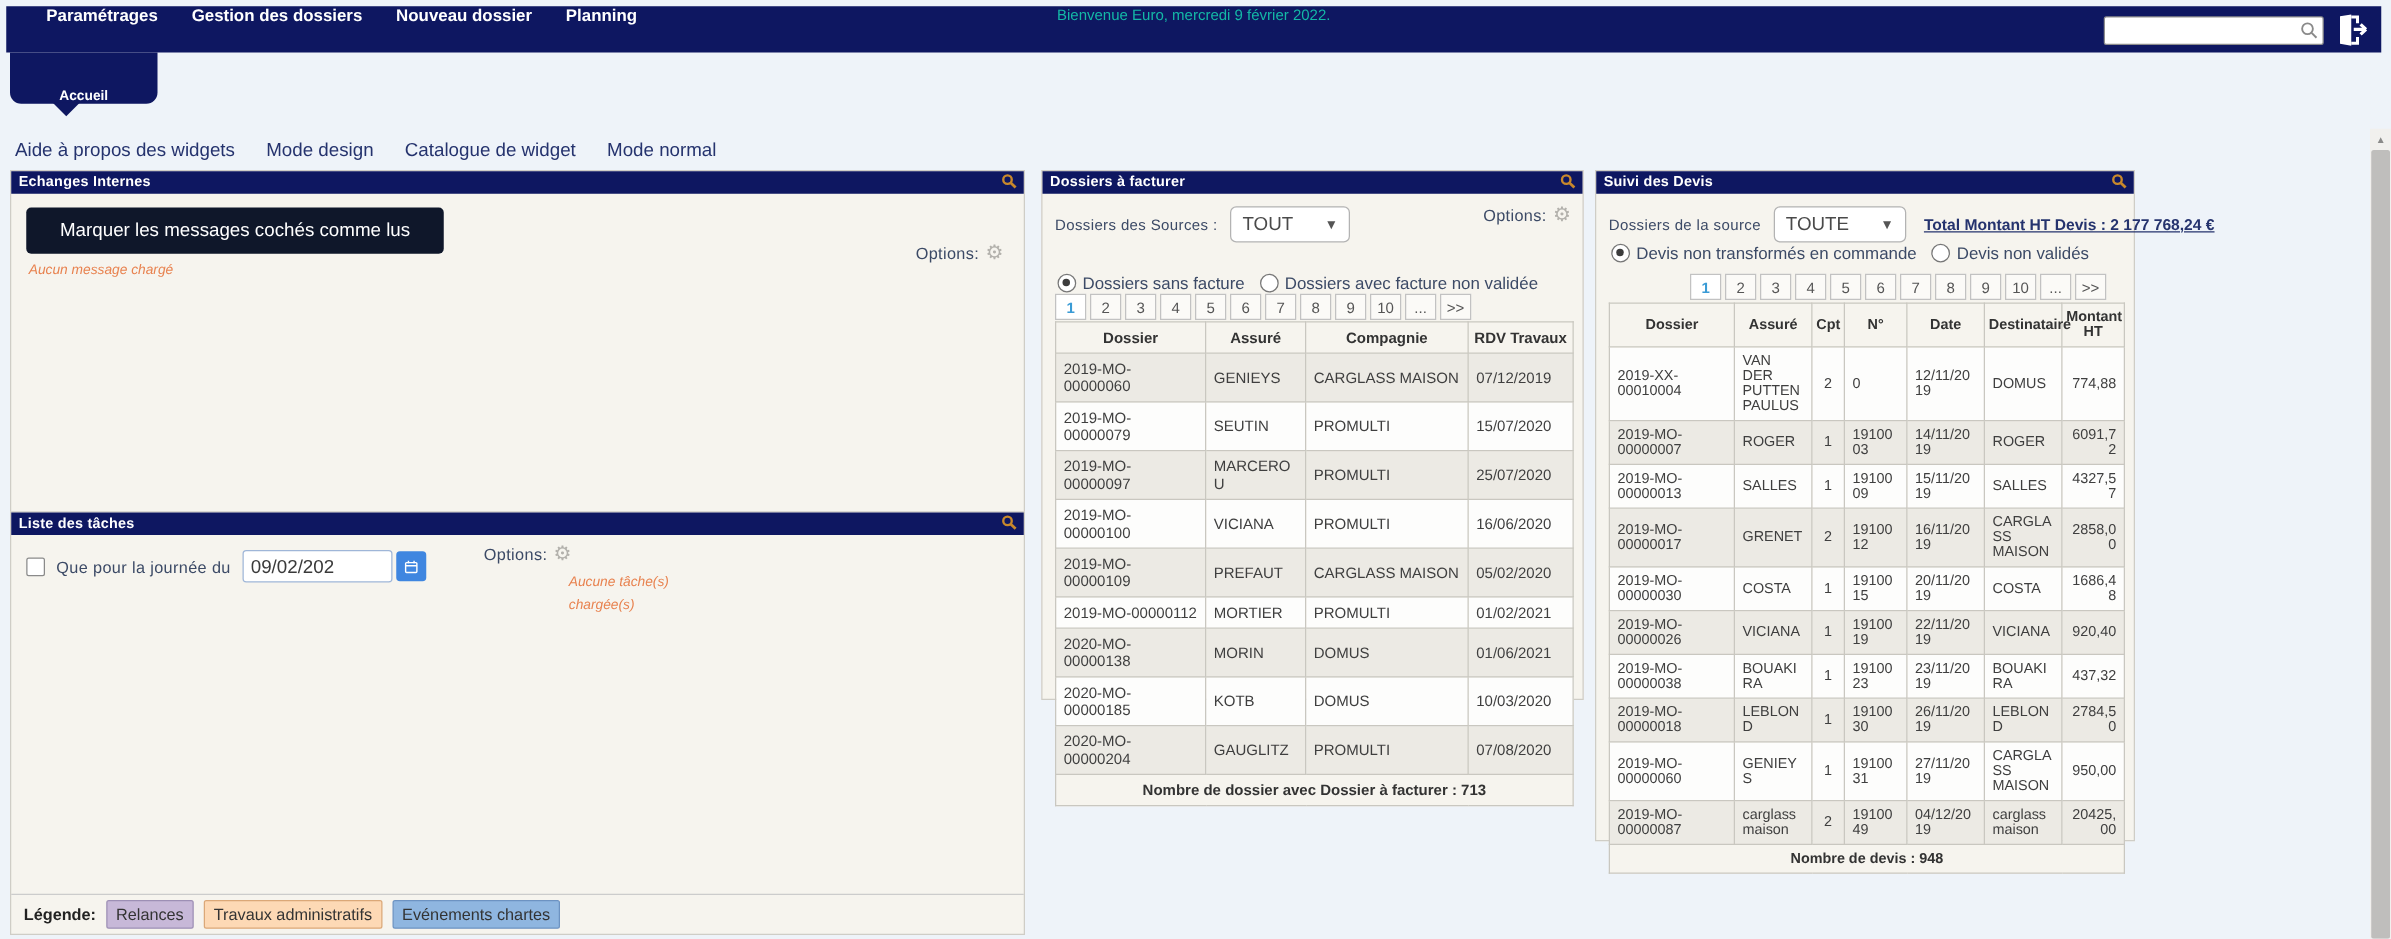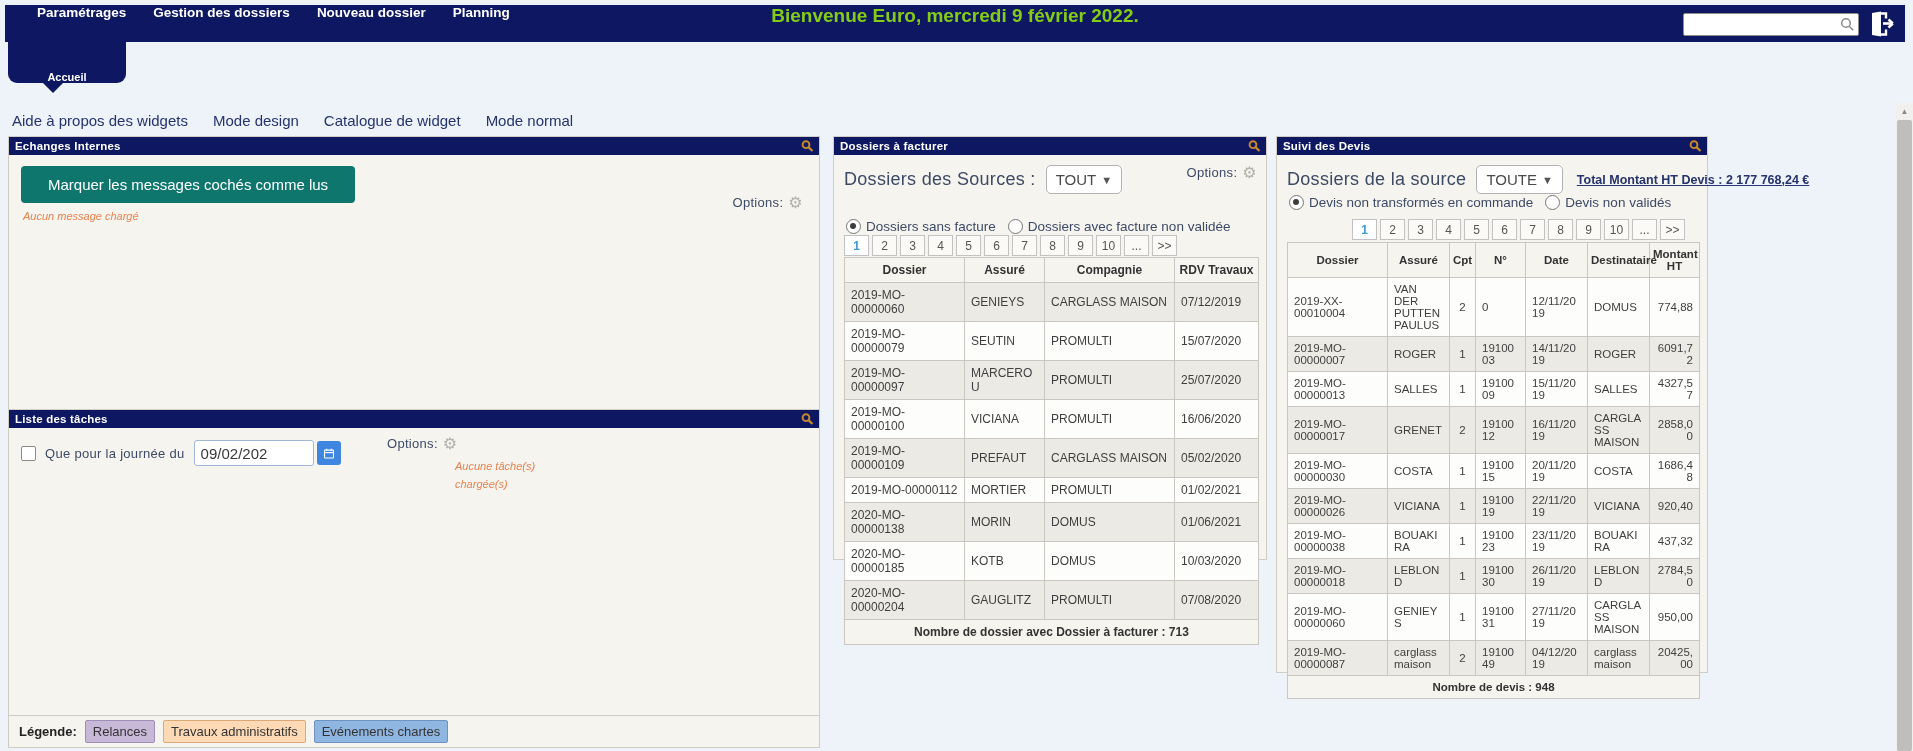--- a/index.html
+++ b/index.html
@@ -4,21 +4,21 @@
 <style>
   html,body{margin:0;padding:0;}
   body{
     width:1913px;height:751px;position:relative;overflow:hidden;
     background:#eef3f9;font-family:"Liberation Sans",sans-serif;
   }
   
   .navbar{position:absolute;left:5px;top:5px;width:1900px;height:37px;background:#0e1761;display:flex;align-items:flex-start;}
   .nav-items{display:flex;gap:27px;padding-left:32px;z-index:2;}
   .nav-item{color:#fff;font-size:13.5px;font-weight:bold;cursor:pointer;white-space:nowrap;}
-  .welcome{position:absolute;left:0;right:0;text-align:center;color:#84cc16;font-weight:bold;font-size:19px;}
+  .welcome{position:absolute;left:0;right:0;text-align:center;color:#14b8a6;font-weight:normal;font-size:12px;}
   .search-wrap{position:absolute;right:46px;top:8px;width:174px;height:21px;background:#fff;border:1px solid #8d8d8d;border-radius:2px;}
   .search-input{position:absolute;left:4px;top:1px;width:148px;height:17px;border:none;outline:none;font-size:12px;background:transparent;}
   .search-icon{position:absolute;right:3px;top:3px;}
   .logout-btn{position:absolute;right:10px;top:5px;width:28px;height:28px;cursor:pointer;}
   
   .accueil-tab{position:absolute;left:8px;top:42px;width:118px;height:41px;background:#0e1761;border-radius:0 0 9px 9px;display:flex;align-items:flex-end;justify-content:center;color:#fff;font-size:11px;font-weight:bold;cursor:pointer;}
   .accueil-tab::after{content:"";position:absolute;left:34px;bottom:-10px;width:0;height:0;border:11px solid transparent;border-bottom-width:0;border-top:11px solid #0e1761;}
   
   .links-row{position:absolute;left:12px;top:112px;display:flex;gap:25px;}
   .toolbar-link{font-size:15px;color:#25336e;cursor:pointer;white-space:nowrap;}
@@ -27,39 +27,39 @@
   .widget-header{height:18px;background:#0e1761;position:relative;display:flex;align-items:center;}
   .widget-title{color:#fff;font-size:11.5px;font-weight:bold;padding-left:6px;letter-spacing:.2px;}
   .header-zoom{position:absolute;right:5px;top:2px;cursor:pointer;}
   .options{display:flex;align-items:center;gap:5px;font-size:13px;color:#3c4a66;letter-spacing:.3px;}
   .gear{color:#b3b1ac;font-size:16px;line-height:14px;cursor:pointer;}
   #widget-echanges{left:8px;top:136px;width:812px;height:281px;}
   #widget-taches{left:8px;top:409px;width:812px;height:339px;}
   #widget-facturer{left:833px;top:136px;width:434px;height:424px;}
   #widget-devis{left:1276px;top:136px;width:432px;min-height:537px;}
   
-  .btn-mark{display:block;margin:11px 0 0 12px;background:#0f766e;color:#fff;border:none;border-radius:4px;height:37px;padding:0 27px;font-size:15px;font-family:"Liberation Sans",sans-serif;cursor:pointer;}
+  .btn-mark{display:block;margin:11px 0 0 12px;background:#0f172a;color:#fff;border:none;border-radius:4px;height:37px;padding:0 27px;font-size:15px;font-family:"Liberation Sans",sans-serif;cursor:pointer;}
   .empty-msg{color:#e8824f;font-style:italic;font-size:11px;}
   .echanges-empty{margin:7px 0 0 14px;font-style:italic;}
   .echanges-options{position:absolute;right:16px;top:58px;}
   
   .taches-row{position:absolute;left:12px;top:30px;display:flex;align-items:center;}
   .checkbox{width:13px;height:13px;background:#fff;border:1px solid #8a8a8a;border-radius:2px;cursor:pointer;}
   .taches-label{font-size:13px;color:#3c4a66;margin-left:9px;letter-spacing:.3px;}
   .date-input{margin-left:9px;width:96px;height:24px;border:1px solid #9fb6d8;border-radius:3px;font-size:15px;color:#3a3a3a;padding:0 16px 0 6px;font-family:"Liberation Sans",sans-serif;}
   .cal-btn{margin-left:3px;width:24px;height:24px;background:#3f86e0;border:none;border-radius:3px;cursor:pointer;display:flex;align-items:center;justify-content:center;}
   .taches-options{position:absolute;left:378px;top:26px;}
   .taches-empty{position:absolute;left:446px;top:48px;line-height:1.6;}
   .legend-row{position:absolute;left:0;right:0;bottom:0;height:31px;border-top:1px solid #ccc;display:flex;align-items:center;padding-left:10px;gap:8px;}
   .legend-label{font-size:13px;font-weight:bold;color:#222;}
   .chip{font-size:13px;color:#333;padding:3px 7px;border-radius:2px;border:1px solid;cursor:pointer;}
   
   .src-row{position:absolute;left:10px;top:28px;display:flex;align-items:center;}
-  .src-label{font-size:18px;color:#3c4a66;letter-spacing:.3px;white-space:nowrap;}
-  .select-box{margin-left:10px;height:27px;background:#fff;border:1px solid #b3b3b3;border-radius:5px;display:flex;align-items:center;padding:0 9px;gap:5px;font-size:15px;color:#4a4a4a;cursor:pointer;}
+  .src-label{font-size:12px;color:#3c4a66;letter-spacing:.3px;white-space:nowrap;}
+  .select-box{margin-left:10px;height:27px;background:#fff;border:1px solid #b3b3b3;border-radius:5px;display:flex;align-items:center;padding:0 9px;gap:25px;font-size:15px;color:#4a4a4a;cursor:pointer;}
   .chev{font-size:11px;color:#555;}
   .fact-options{position:absolute;right:9px;top:28px;}
   .radio-row{position:absolute;display:flex;align-items:center;font-size:13.5px;color:#3c4a66;}
   .radio{width:13px;height:13px;border:1px solid #777;border-radius:50%;background:#fff;position:relative;flex:0 0 auto;cursor:pointer;}
   .radio.checked::after{content:"";position:absolute;left:2.5px;top:2.5px;width:6px;height:6px;background:#3c3c3c;border-radius:50%;}
   .radio-label{margin:0 12px 0 5px;white-space:nowrap;}
   .pagination{position:absolute;display:flex;gap:3px;}
   .page{min-width:15px;height:19px;border:1px solid #c2c2c2;background:#fbfaf7;display:flex;align-items:center;justify-content:center;font-size:12px;color:#555;padding:0 4px;cursor:pointer;}
   .page.active{color:#3a9bd5;font-weight:bold;background:#fff;}
   

